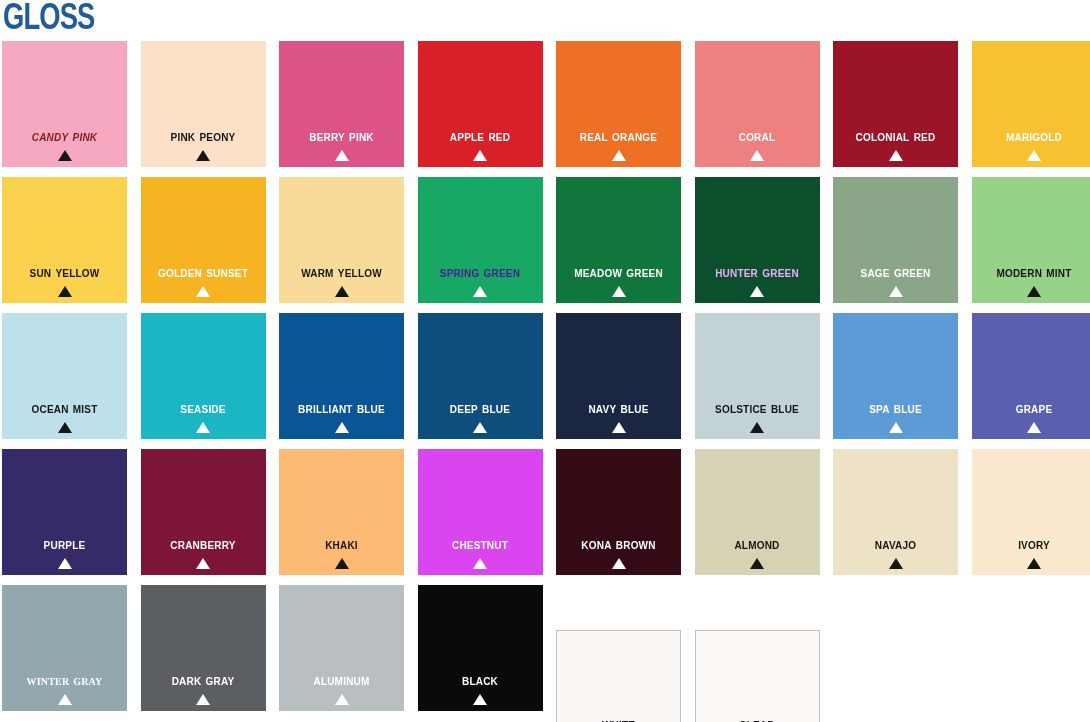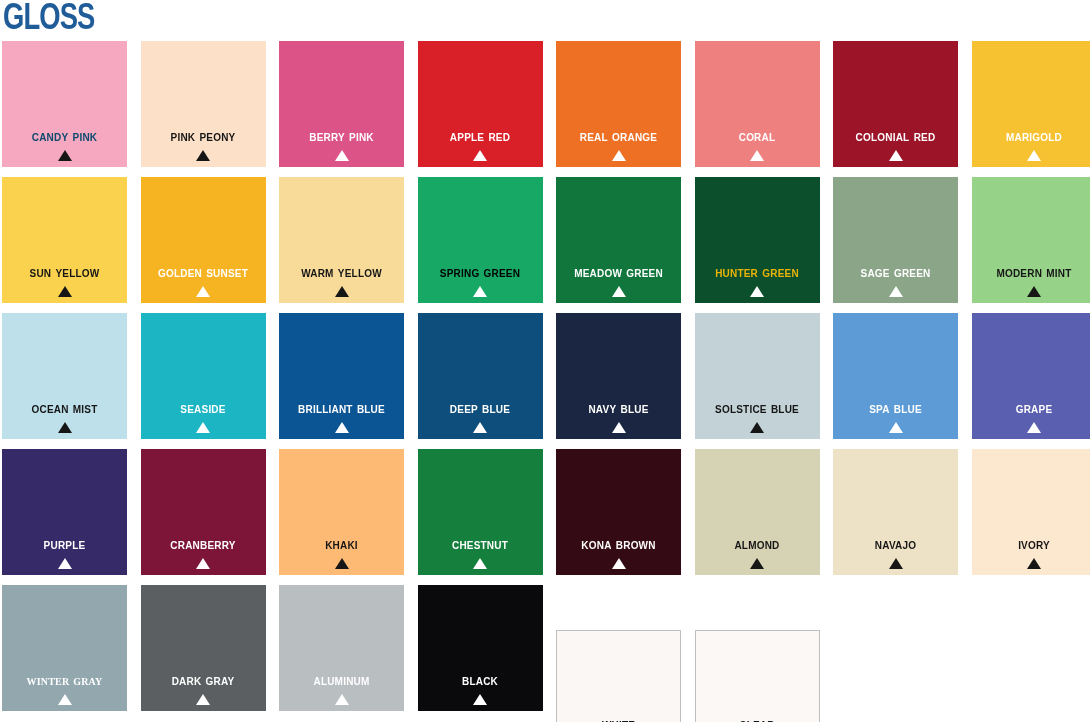--- a/index.html
+++ b/index.html
@@ -87,21 +87,21 @@
 </style>
 </head>
 <body>
 
 <div id="chart-root">
 
   <div id="chart-title" style="color: rgb(31, 92, 152);">GLOSS</div>
 
   <div id="swatch-grid">
       <div class="swatch" style="background: rgb(245, 168, 191);">
-        <div class="swatch-label" style="color: #0c4a6e;">Candy Pink</div>
+        <div class="swatch-label" style="color: #7f1d1d; font-style: italic;">Candy Pink</div>
         <div class="swatch-marker" style="border-bottom-color: rgb(22, 22, 22);"></div>
       </div>
       <div class="swatch" style="background: rgb(252, 224, 200);">
         <div class="swatch-label" style="color: rgb(22, 22, 22);">Pink Peony</div>
         <div class="swatch-marker" style="border-bottom-color: rgb(22, 22, 22);"></div>
       </div>
       <div class="swatch" style="background: rgb(219, 83, 135);">
         <div class="swatch-label" style="color: rgb(255, 255, 255);">Berry Pink</div>
         <div class="swatch-marker" style="border-bottom-color: rgb(255, 255, 255);"></div>
       </div>
@@ -131,29 +131,29 @@
       </div>
       <div class="swatch" style="background: rgb(247, 180, 34);">
         <div class="swatch-label" style="color: rgb(255, 255, 255);">Golden Sunset</div>
         <div class="swatch-marker" style="border-bottom-color: rgb(255, 255, 255);"></div>
       </div>
       <div class="swatch" style="background: rgb(248, 219, 152);">
         <div class="swatch-label" style="color: rgb(22, 22, 22);">Warm Yellow</div>
         <div class="swatch-marker" style="border-bottom-color: rgb(22, 22, 22);"></div>
       </div>
       <div class="swatch" style="background: rgb(24, 168, 102);">
-        <div class="swatch-label" style="color: #000000;">Spring Green</div>
+        <div class="swatch-label" style="color: #4c1d95;">Spring Green</div>
         <div class="swatch-marker" style="border-bottom-color: rgb(255, 255, 255);"></div>
       </div>
       <div class="swatch" style="background: rgb(16, 118, 60);">
         <div class="swatch-label" style="color: rgb(255, 255, 255);">Meadow Green</div>
         <div class="swatch-marker" style="border-bottom-color: rgb(255, 255, 255);"></div>
       </div>
       <div class="swatch" style="background: rgb(11, 79, 44);">
-        <div class="swatch-label" style="color: #eab308;">Hunter Green</div>
+        <div class="swatch-label" style="color: #f0abfc;">Hunter Green</div>
         <div class="swatch-marker" style="border-bottom-color: rgb(255, 255, 255);"></div>
       </div>
       <div class="swatch" style="background: rgb(139, 165, 136);">
         <div class="swatch-label" style="color: rgb(255, 255, 255);">Sage Green</div>
         <div class="swatch-marker" style="border-bottom-color: rgb(255, 255, 255);"></div>
       </div>
       <div class="swatch" style="background: rgb(150, 211, 137);">
         <div class="swatch-label" style="color: rgb(22, 22, 22);">Modern Mint</div>
         <div class="swatch-marker" style="border-bottom-color: rgb(22, 22, 22);"></div>
       </div>
@@ -194,21 +194,21 @@
         <div class="swatch-marker" style="border-bottom-color: rgb(255, 255, 255);"></div>
       </div>
       <div class="swatch" style="background: rgb(124, 21, 56);">
         <div class="swatch-label" style="color: rgb(255, 255, 255);">Cranberry</div>
         <div class="swatch-marker" style="border-bottom-color: rgb(255, 255, 255);"></div>
       </div>
       <div class="swatch" style="background: #fdba74;">
         <div class="swatch-label" style="color: rgb(22, 22, 22);">Khaki</div>
         <div class="swatch-marker" style="border-bottom-color: rgb(22, 22, 22);"></div>
       </div>
-      <div class="swatch" style="background: #15803d;">
+      <div class="swatch" style="background: #d946ef;">
         <div class="swatch-label" style="color: rgb(255, 255, 255);">Chestnut</div>
         <div class="swatch-marker" style="border-bottom-color: rgb(255, 255, 255);"></div>
       </div>
       <div class="swatch" style="background: rgb(52, 10, 20);">
         <div class="swatch-label" style="color: rgb(255, 255, 255);">Kona Brown</div>
         <div class="swatch-marker" style="border-bottom-color: rgb(255, 255, 255);"></div>
       </div>
       <div class="swatch" style="background: rgb(214, 210, 180);">
         <div class="swatch-label" style="color: rgb(22, 22, 22);">Almond</div>
         <div class="swatch-marker" style="border-bottom-color: rgb(22, 22, 22);"></div>

